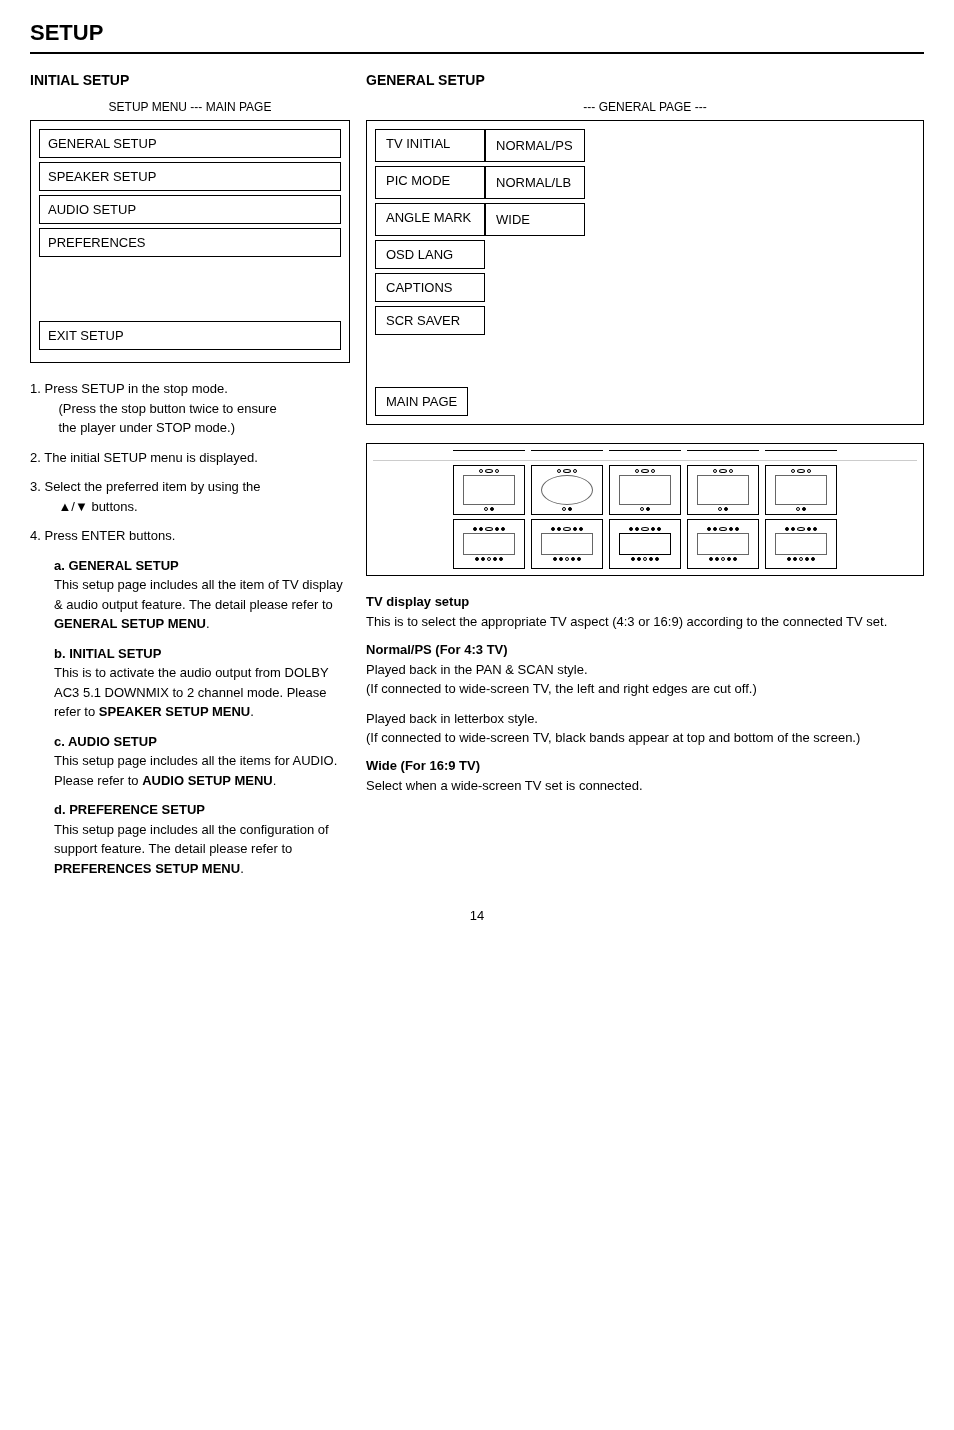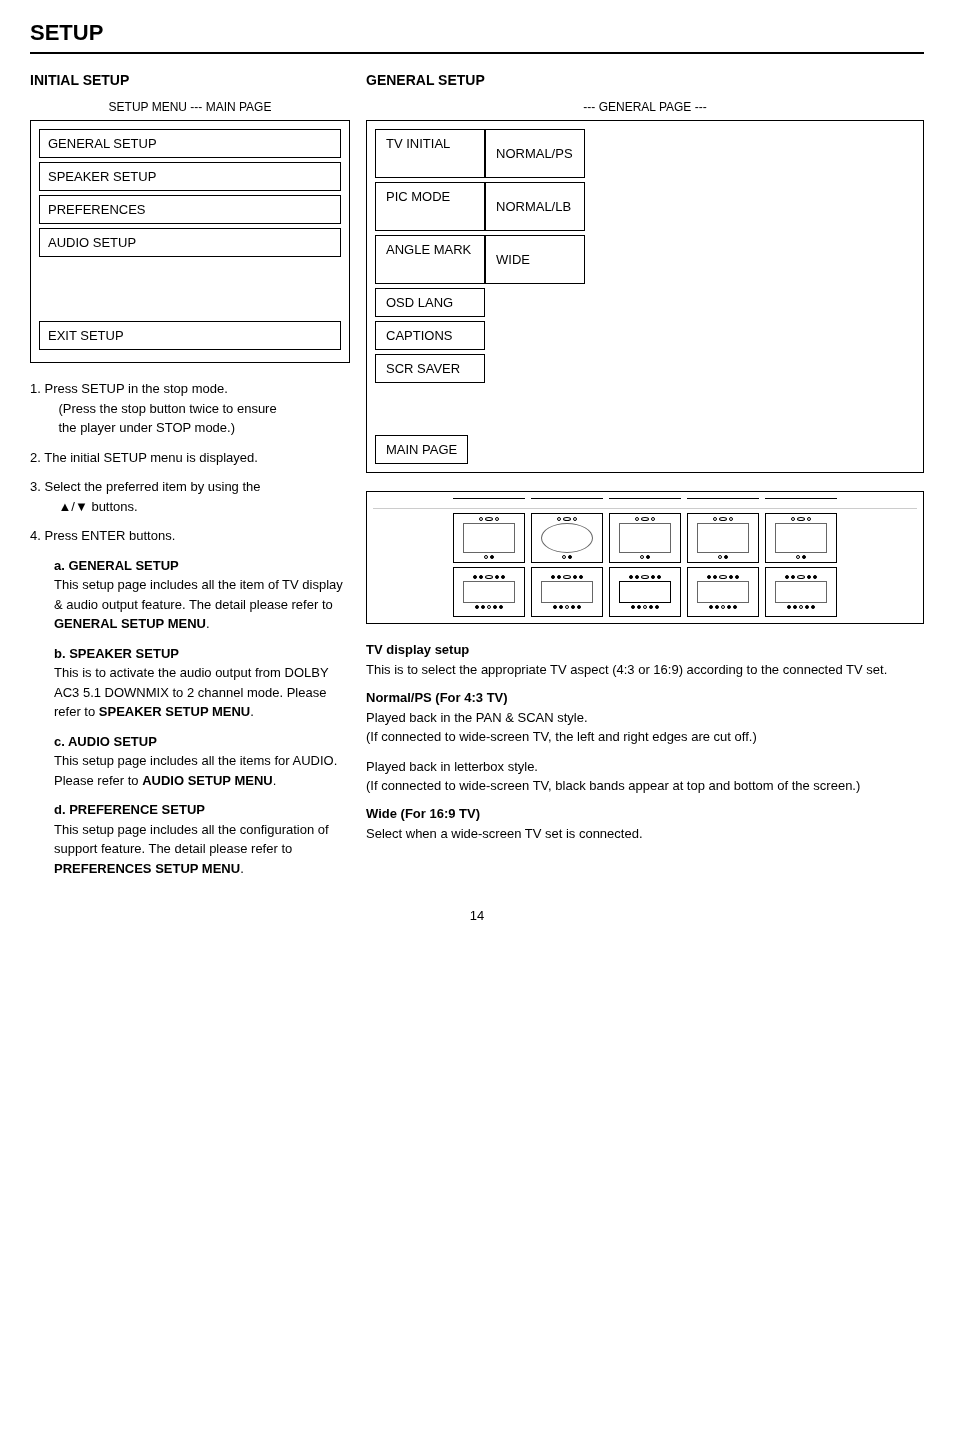--- a/index.html
+++ b/index.html
@@ -77,21 +77,21 @@
 
     .general-cell {
       border: 1px solid #000;
       padding: 6px 10px;
       font-size: 13px;
       min-width: 110px;
     }
 
     .general-cell-value {
       border: 1px solid #000;
-      padding: 16px 10px;
+      padding: 8px 10px;
       font-size: 13px;
       min-width: 100px;
     }
 
     .main-page-row {
       margin-top: 20px;
     }
 
     .main-page-btn {
       border: 1px solid #000;
@@ -175,22 +175,22 @@
 
 <div class="two-col">
 
   <div class="left-col">
     <div class="section-title">INITIAL SETUP</div>
     <div class="subtitle">SETUP MENU --- MAIN PAGE</div>
 
     <div class="menu-box">
       <div class="menu-item">GENERAL SETUP</div>
       <div class="menu-item">SPEAKER SETUP</div>
+      <div class="menu-item">AUDIO SETUP</div>
       <div class="menu-item">PREFERENCES</div>
-      <div class="menu-item">AUDIO SETUP</div>
       <div style="height: 30px;"></div>
       <div class="menu-item menu-item-exit">EXIT SETUP</div>
     </div>
 
     <div class="instructions">
       <div class="instr-item">
         <span>1. </span>Press SETUP in the stop mode.<br>&nbsp;&nbsp;&nbsp;&nbsp;(Press the stop button twice to ensure<br>&nbsp;&nbsp;&nbsp;&nbsp;the player under STOP mode.)
       </div>
       <div class="instr-item">
         <span>2. </span>The initial SETUP menu is displayed.
@@ -199,21 +199,21 @@
         <span>3. </span>Select the preferred item by using the<br>&nbsp;&nbsp;&nbsp;&nbsp;▲/▼ buttons.
       </div>
       <div class="instr-item">
         <span>4. </span>Press ENTER buttons.
       </div>
       <div class="sub-item">
         <span class="bold-text">a.  GENERAL SETUP</span><br>
         This setup page includes all the item of TV display &amp; audio output feature.  The detail please refer to <strong>GENERAL SETUP MENU</strong>.
       </div>
       <div class="sub-item">
-        <span class="bold-text">b.  SPEAKER SETUP</span><br>
+        <span class="bold-text">b.  INITIAL SETUP</span><br>
         This is to activate the audio output from DOLBY AC3 5.1 DOWNMIX to 2 channel mode.  Please refer to <strong>SPEAKER SETUP MENU</strong>.
       </div>
       <div class="sub-item">
         <span class="bold-text">c.  AUDIO SETUP</span><br>
         This setup page includes all the items for AUDIO.  Please refer to <strong>AUDIO SETUP MENU</strong>.
       </div>
       <div class="sub-item">
         <span class="bold-text">d.  PREFERENCE SETUP</span><br>
         This setup page includes all the configuration of support feature.  The detail please refer to <strong>PREFERENCES SETUP MENU</strong>.
       </div>

